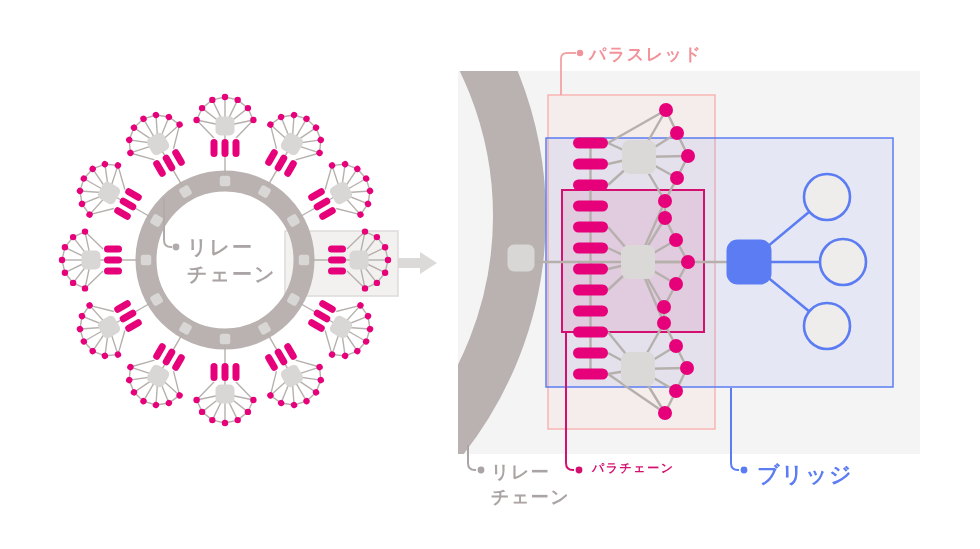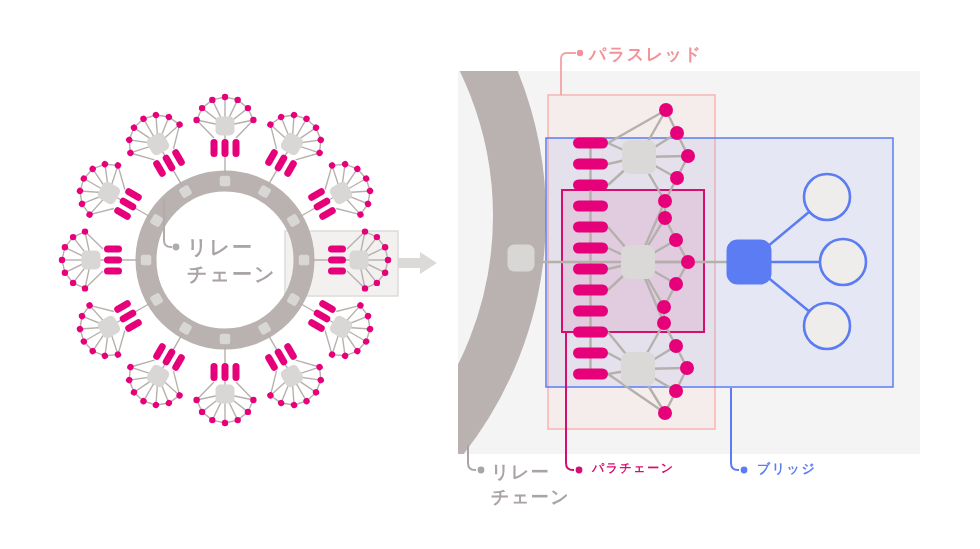--- a/index.html
+++ b/index.html
@@ -6,21 +6,21 @@
   .canvas{
     position:relative;width:980px;height:549px;background:#ffffff;overflow:hidden;
     font-family:"Liberation Sans",sans-serif;
   }
   .canvas svg{position:absolute;left:0;top:0;}
   .label{position:absolute;font-weight:bold;white-space:nowrap;}
   .lbl-relay-left{left:187px;top:234px;color:#ABA4A4;font-size:20px;line-height:27px;letter-spacing:2px;}
   .lbl-parathread{left:589px;top:43px;color:#F2939A;font-size:17px;letter-spacing:1.5px;}
   .lbl-relay-right{left:491px;top:460px;color:#ABA4A4;font-size:18px;line-height:25px;letter-spacing:1.5px;}
   .lbl-parachain{left:592px;top:460px;color:#D50F6F;font-size:12px;letter-spacing:1.5px;}
-  .lbl-bridge{left:757px;top:460px;color:#5B7CF2;font-size:13px;letter-spacing:1.5px;}
+  .lbl-bridge{left:757px;top:460px;color:#5B7CF2;font-size:22px;letter-spacing:1.5px;}
 
   .ln{stroke:#B6B0AD;stroke-width:1.4;fill:none;}
   .ln2{stroke:#B6B0AD;stroke-width:2.4;fill:none;}
   .pill{fill:#E6007A;}
   .dot{fill:#E6007A;}
   .nodesq{fill:#D9D7D6;}
   .bluestroke{stroke:#5B7CF2;stroke-width:2.6;fill:none;}
 </style>
 </head>
 <body>

